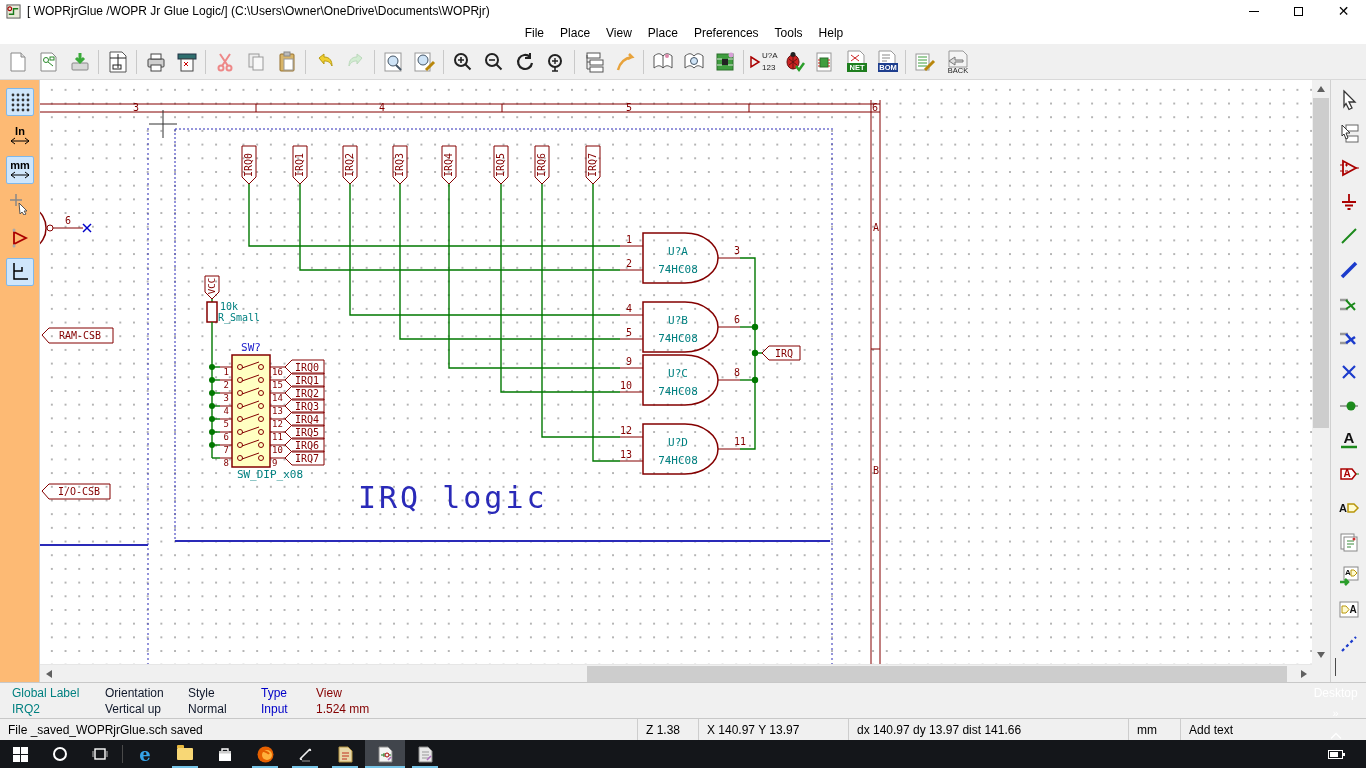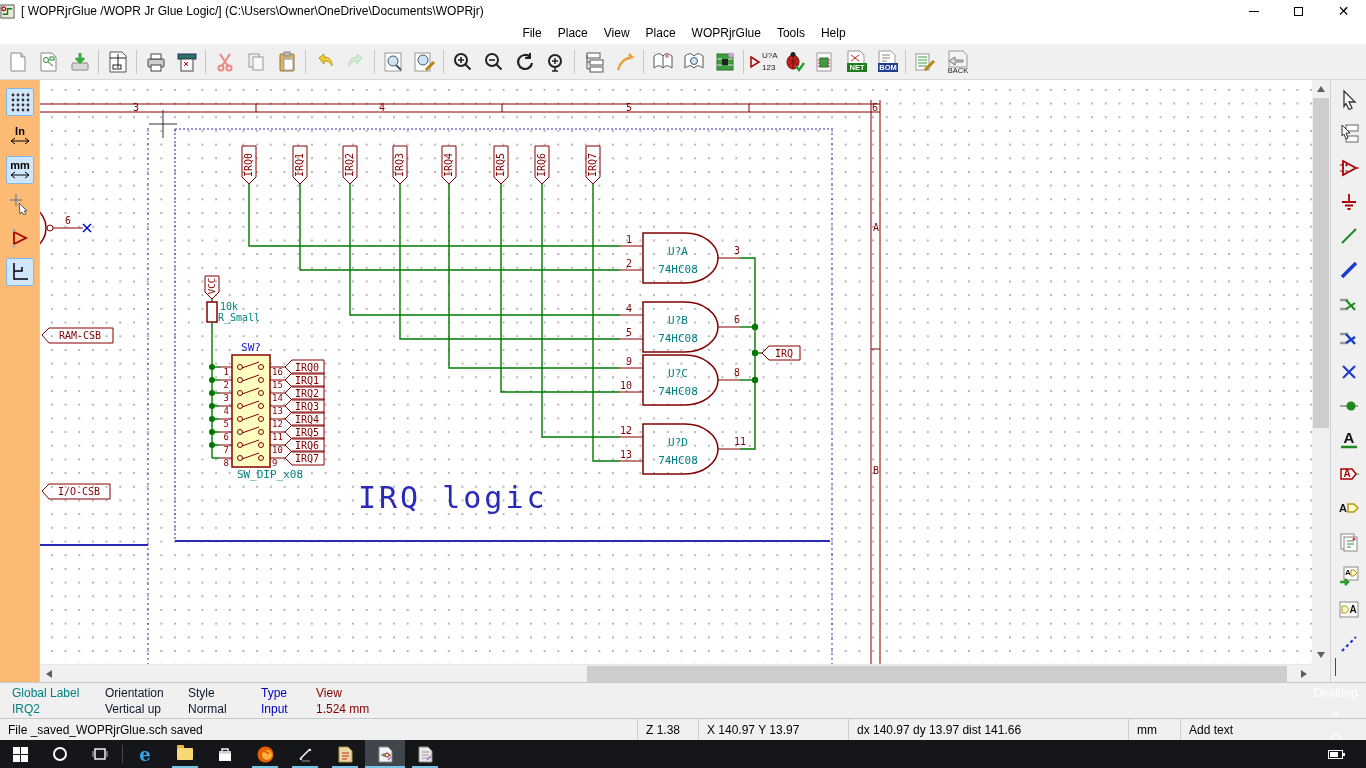--- a/index.html
+++ b/index.html
@@ -1,17 +1,17 @@
 <!DOCTYPE html>
 <html><head>
 <meta charset="utf-8">
 <style>
   * { margin:0; padding:0; box-sizing:border-box; }
   html,body { width:1366px; height:768px; overflow:hidden; font-family:"Liberation Sans", sans-serif; background:#fff; }
-  .titlebar { height:22px; background:#fff; display:flex; align-items:center; font-size:12px; color:#000; position:relative; }
+  .titlebar { height:22px; background:#fff; display:flex; align-items:center; padding-left:6px; font-size:12px; color:#000; position:relative; }
   .titlebar .appicon { width:15px; height:15px; margin-right:6px; }
   .win-controls { position:absolute; right:0; top:0; height:22px; display:flex; }
   .win-btn { width:45px; height:22px; display:flex; align-items:center; justify-content:center; color:#000; font-size:11px; }
   .minus-glyph { width:10px; height:1px; background:#000; display:block; }
   .max-glyph { width:9px; height:9px; border:1px solid #000; display:block; }
   .close-glyph { font-size:14px; line-height:1; font-family:"DejaVu Sans", sans-serif; }
   .menubar { height:22px; background:#fff; display:flex; align-items:center; font-size:12px; padding-left:2px;justify-content:center; }
   .menu-item { padding:3px 8px; color:#000; }
   .toolbar { height:36px; background:#f0f0f0; border-bottom:1px solid #d9d9d9; display:flex; align-items:center; padding-left:2px; }
   .tbtn { width:31px; height:30px; display:flex; align-items:center; justify-content:center; border-radius:2px; }
@@ -84,21 +84,21 @@
         <span class="close-glyph">✕</span>
       </div>
   </div>
 </div>
 
 <div class="menubar">
   <span class="menu-item">File</span>
   <span class="menu-item">Place</span>
   <span class="menu-item">View</span>
   <span class="menu-item">Place</span>
-  <span class="menu-item">WOPRjrGlue</span>
+  <span class="menu-item">Preferences</span>
   <span class="menu-item">Tools</span>
   <span class="menu-item">Help</span>
 </div>
 
 <div class="toolbar">
   <div class="tbtn">
       <svg width="24" height="24">
         <path d="M5 3 h10 l4 4 v14 h-14 z" fill="#fff" stroke="#888"></path>
         <path d="M15 3 v4 h4" fill="#ddd" stroke="#888"></path>
       </svg>

